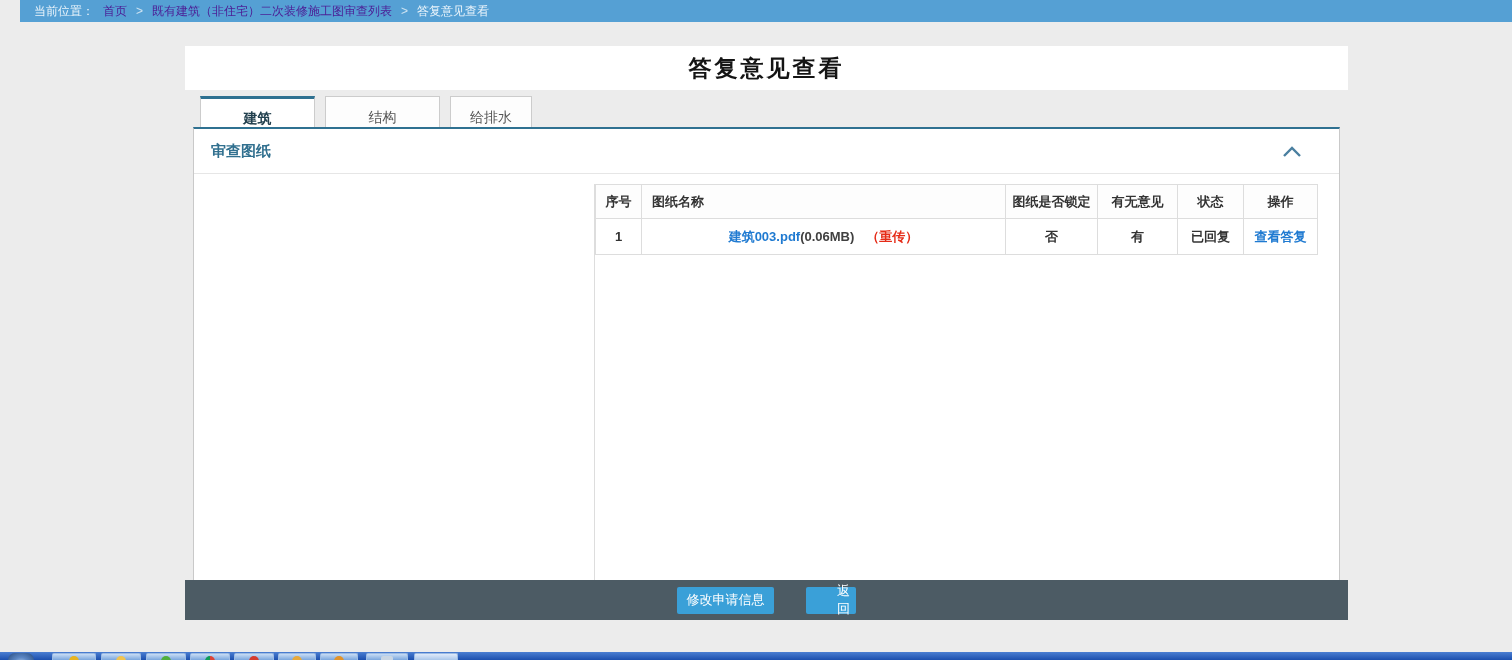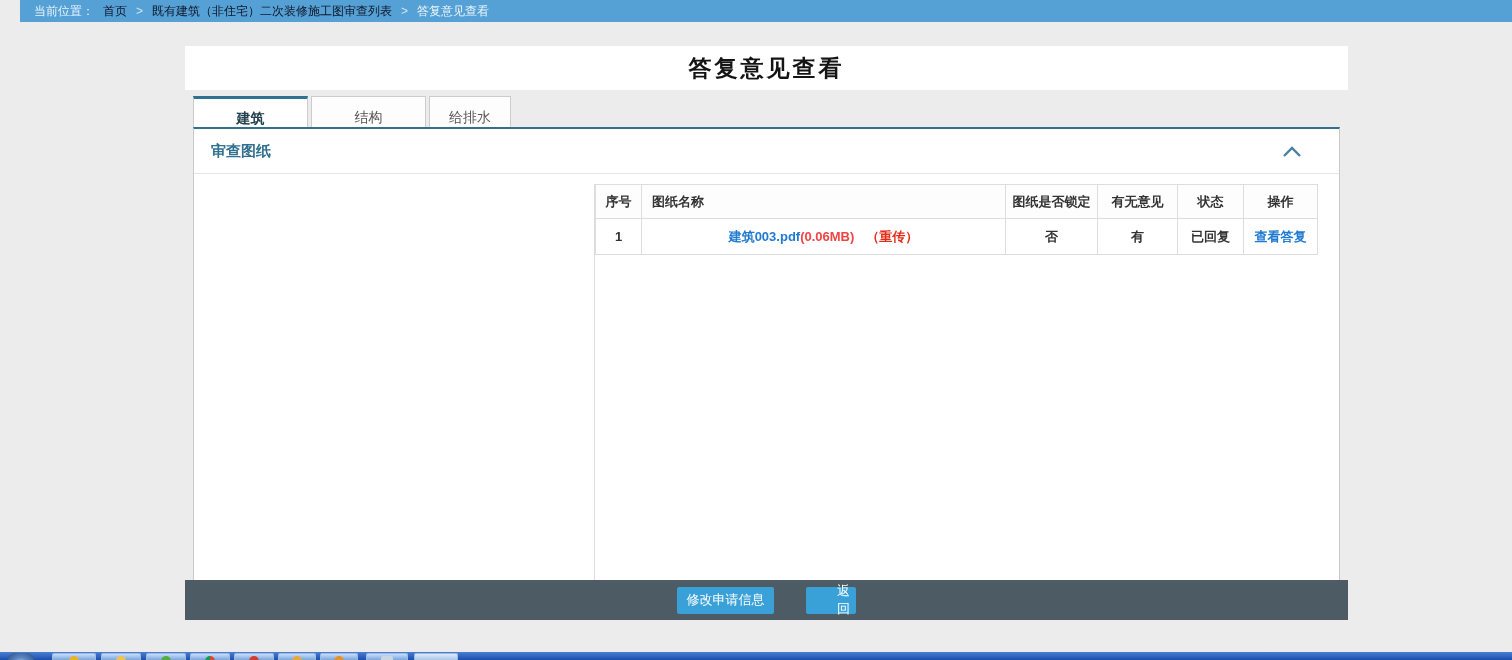--- a/index.html
+++ b/index.html
@@ -8,40 +8,41 @@
     width:1512px; height:660px; position:relative; overflow:hidden;
     background:#ececec; font-family:"Liberation Sans", sans-serif;
   }
 
   
   .breadcrumb {
     position:absolute; top:0; left:0; width:1512px; height:22px;
     background:#55a0d4; color:#eaf4fb; font-size:12px;
     display:flex; align-items:center; padding-left:14px; gap:9px; white-space:nowrap;margin-left:20px;
   }
-  .breadcrumb .crumb-link { color:#0f172a; cursor:pointer; }
+  .breadcrumb .crumb-link { color:#4c1d95; cursor:pointer; }
   .breadcrumb .sep { color:#cfe4f2; }
 
   
   .title-band {
     position:absolute; left:185px; top:46px; width:1163px; height:44px;
     background:#ffffff; display:flex; align-items:center; justify-content:center;
   }
   .title-band .page-title {
     margin:0; font-family:"DejaVu Serif","Liberation Serif",serif;
     font-size:23px; font-weight:bold; color:#141414; letter-spacing:3px;
   }
 
   
   .tabs { position:absolute; left:193px; top:96px; height:32px; display:flex; gap:3px; }
   .tab {
     height:42px; min-width:115px; padding:0 10px;
     border:1px solid #cccccc; border-bottom:none; background:#fdfdfd;
     color:#555; font-size:14px; display:flex; align-items:center; justify-content:center;
     cursor:pointer;
+    margin-left:7px;
   }
   .tab.active {
     border-top:3px solid #2f7191; background:#ffffff;
     font-weight:bold; color:#23414f;
   }
   .tab.t3 { min-width:82px; }
 
   
   .panel {
     position:absolute; left:193px; top:127px; width:1147px; height:485px;
@@ -98,21 +99,21 @@
   table.drawings th { height:34px; background:#fdfdfd; color:#333; }
   table.drawings td { height:36px; background:#fff; }
   .col-idx   { width:46px; }
   .col-name  { width:364px; }
   .col-lock  { width:92px; }
   .col-op    { width:80px; }
   .col-state { width:66px; }
   .col-act   { width:74px; }
   td.name-cell { text-align:left; padding-left:10px; }
   .file-link { color:#1f7ad1; cursor:pointer; }
-  .file-size { color:#ef4444; }
+  .file-size { color:#404040; }
   .reupload-link { color:#e52b17; margin-left:12px; cursor:pointer; }
   .action-link { color:#1f7ad1; cursor:pointer; }
 
   
   .footer {
     position:absolute; left:185px; top:580px; width:1163px; height:40px;
     background:#4c5b64; display:flex; align-items:center; justify-content:center; gap:32px;
   }
   .footer .btn {
     background:#3aa0d8; color:#ffffff; font-size:13px; border:none; border-radius:2px;

